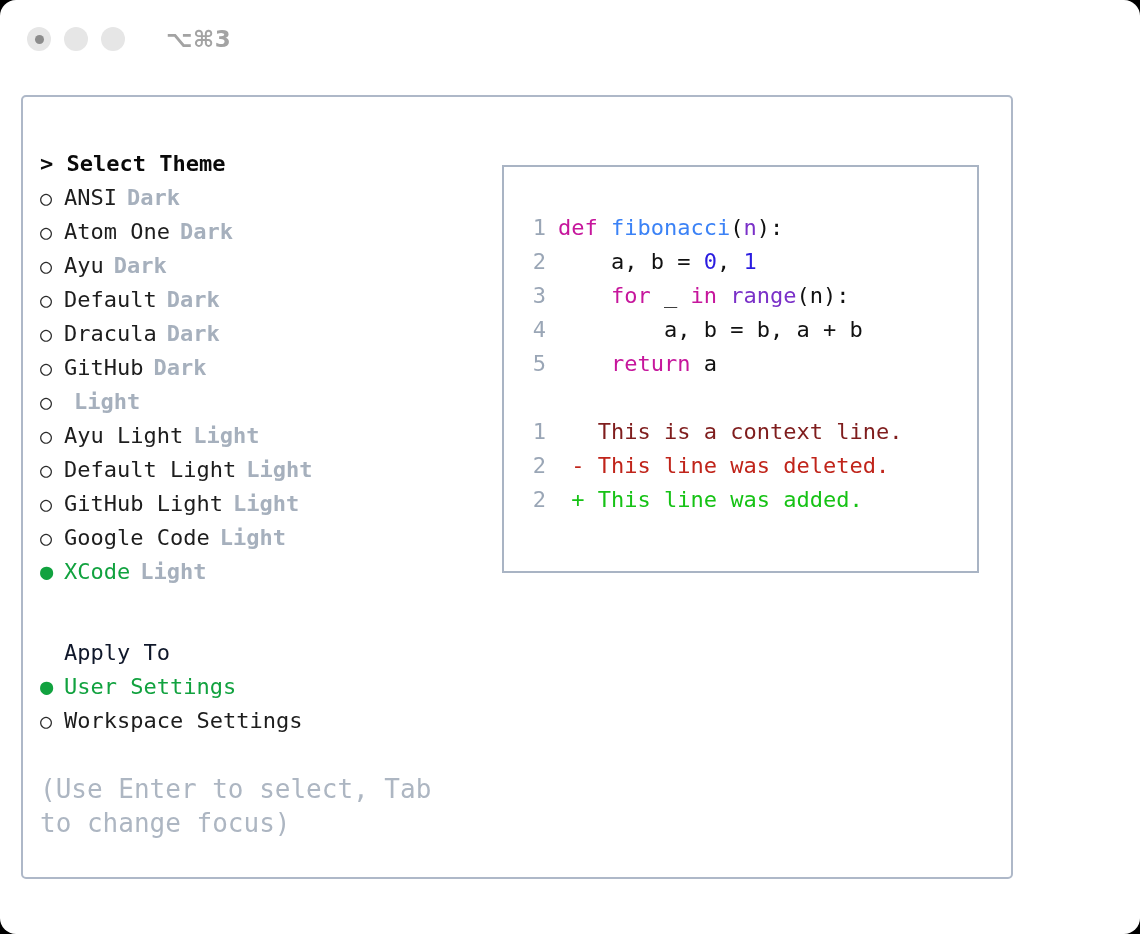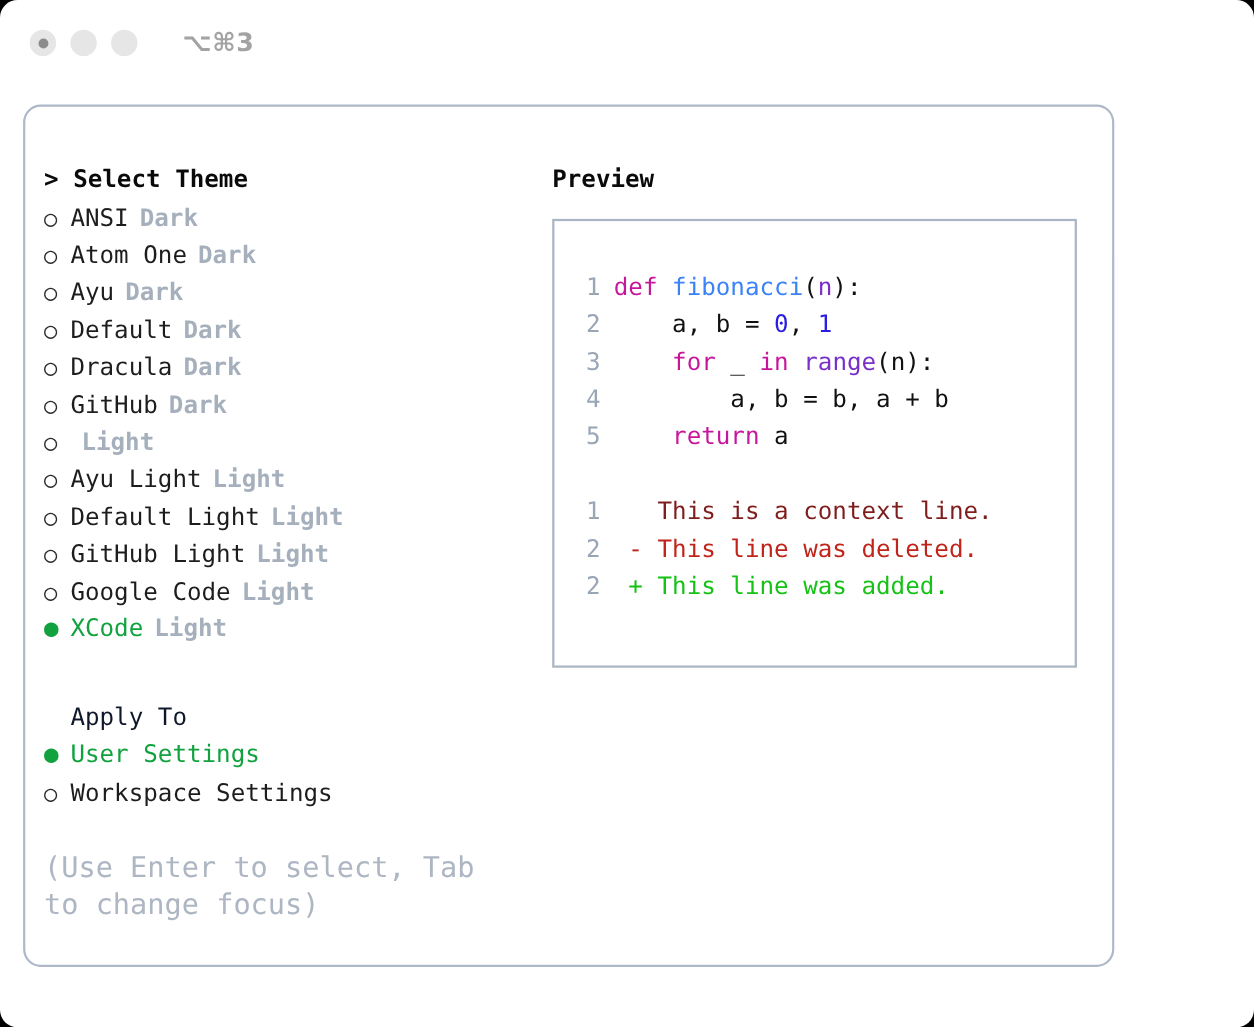--- a/index.html
+++ b/index.html
@@ -62,21 +62,21 @@
   }
 
   
   .panel {
     position: absolute;
     left: 21px;
     top: 95px;
     width: 992px;
     height: 784px;
     border: 2px solid #aeb8c8;
-    border-radius: 16px;
+    border-radius: 5px;
     box-sizing: border-box;
     background: #ffffff;
   }
 
   
   .left-col {
     position: absolute;
     left: 17px;
     top: 50px;
     width: 450px;
@@ -233,21 +233,20 @@
       <div class="apply-title">Apply To</div>
       <div id="apply-list">
           <div class="row selected"><span class="bullet sel">●</span><span class="label">User Settings</span></div>
           <div class="row"><span class="bullet">○</span><span class="label">Workspace Settings</span></div>
         </div>
 
       <div class="hint">(Use Enter to select, Tab to change focus)</div>
     </div>
 
     <div class="right-col">
-      <div class="preview-title">Preview</div>
       <div class="preview-box">
         <div id="code-block">
             <div class="code-line"><span class="lineno">1</span><span class="code-text"><span class="tok-kw">def </span><span class="tok-fn">fibonacci</span><span class="tok-pln">(</span><span class="tok-var">n</span><span class="tok-pln">):</span></span></div>
             <div class="code-line"><span class="lineno">2</span><span class="code-text"><span class="tok-pln">    a, b = </span><span class="tok-num">0</span><span class="tok-pln">, </span><span class="tok-num">1</span></span></div>
             <div class="code-line"><span class="lineno">3</span><span class="code-text"><span class="tok-kw">    for </span><span class="tok-pln">_ </span><span class="tok-kw">in </span><span class="tok-call">range</span><span class="tok-pln">(n):</span></span></div>
             <div class="code-line"><span class="lineno">4</span><span class="code-text"><span class="tok-pln">        a, b = b, a + b</span></span></div>
             <div class="code-line"><span class="lineno">5</span><span class="code-text"><span class="tok-kw">    return </span><span class="tok-pln">a</span></span></div>
           </div>
         <div class="diff-gap"></div>
         <div id="diff-block">

